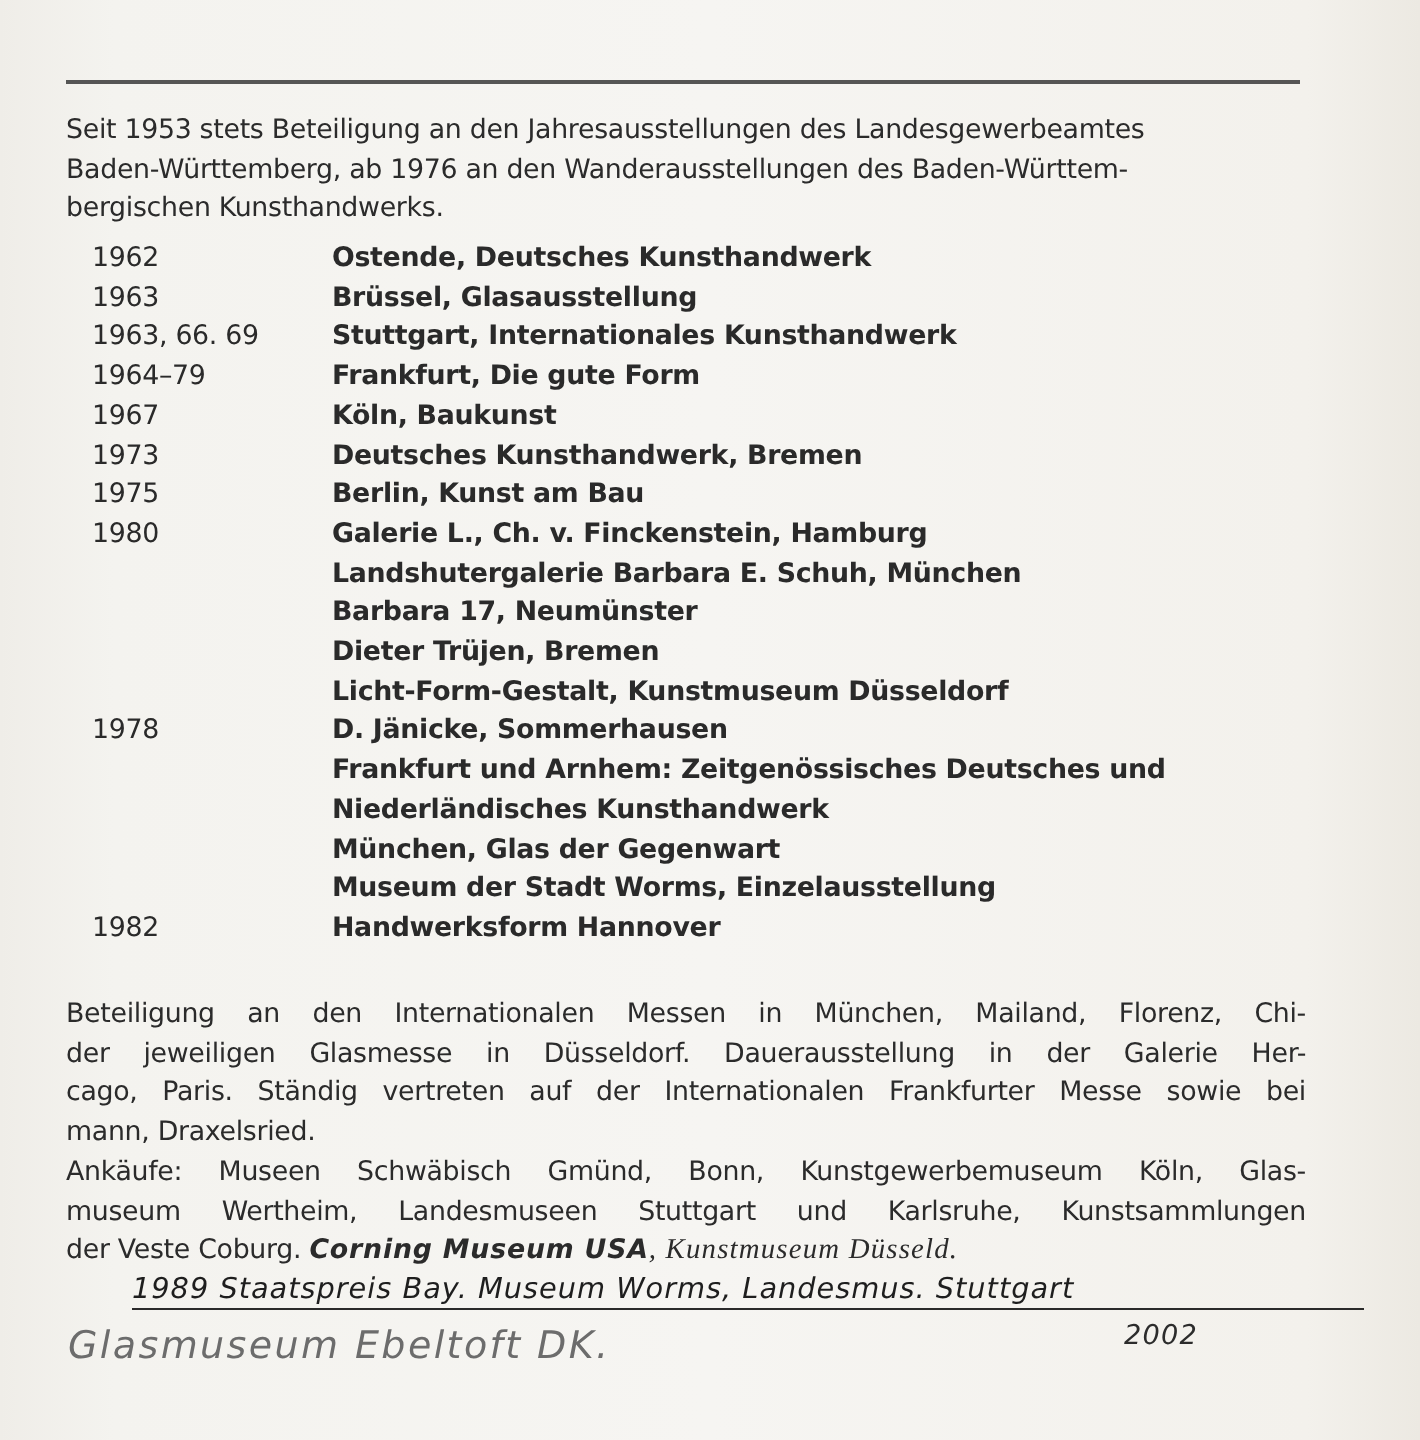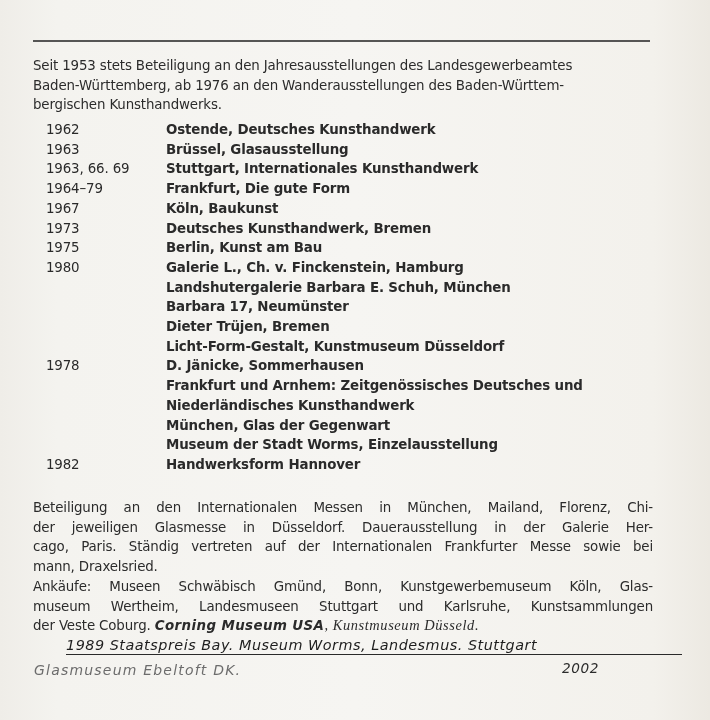--- a/index.html
+++ b/index.html
@@ -39,21 +39,21 @@
     position: absolute; white-space: nowrap;
     font-family: "DejaVu Sans", sans-serif; font-style: italic;
     letter-spacing: 0.5px;
   }
   .hw1 {
     left: 34px; top: 637px; font-size: 14.4px; color: #1e1e1e;
     border-bottom: 1.5px solid #2a2a2a; padding-bottom: 0px; line-height: 17px;
     width: 616px;
     margin-left: 32px;
   }
-  .hw2 { left: 34px; top: 662px; font-size: 14px; color: #6c6c6c; letter-spacing: 1.2px; }
+  .hw2 { left: 34px; top: 662px; font-size: 19px; color: #6c6c6c; letter-spacing: 1.2px; }
   .hw-date { left: 562px; top: 660px; font-size: 13.6px; color: #2c2c2c; letter-spacing: 0.6px; }
 </style>
 </head>
 <body>
 
 <div class="page">
   <div class="rule"></div>
 
   <div class="text intro">
     <span class="line">Seit 1953 stets Beteiligung an den Jahresausstellungen des Landesgewerbeamtes</span>

